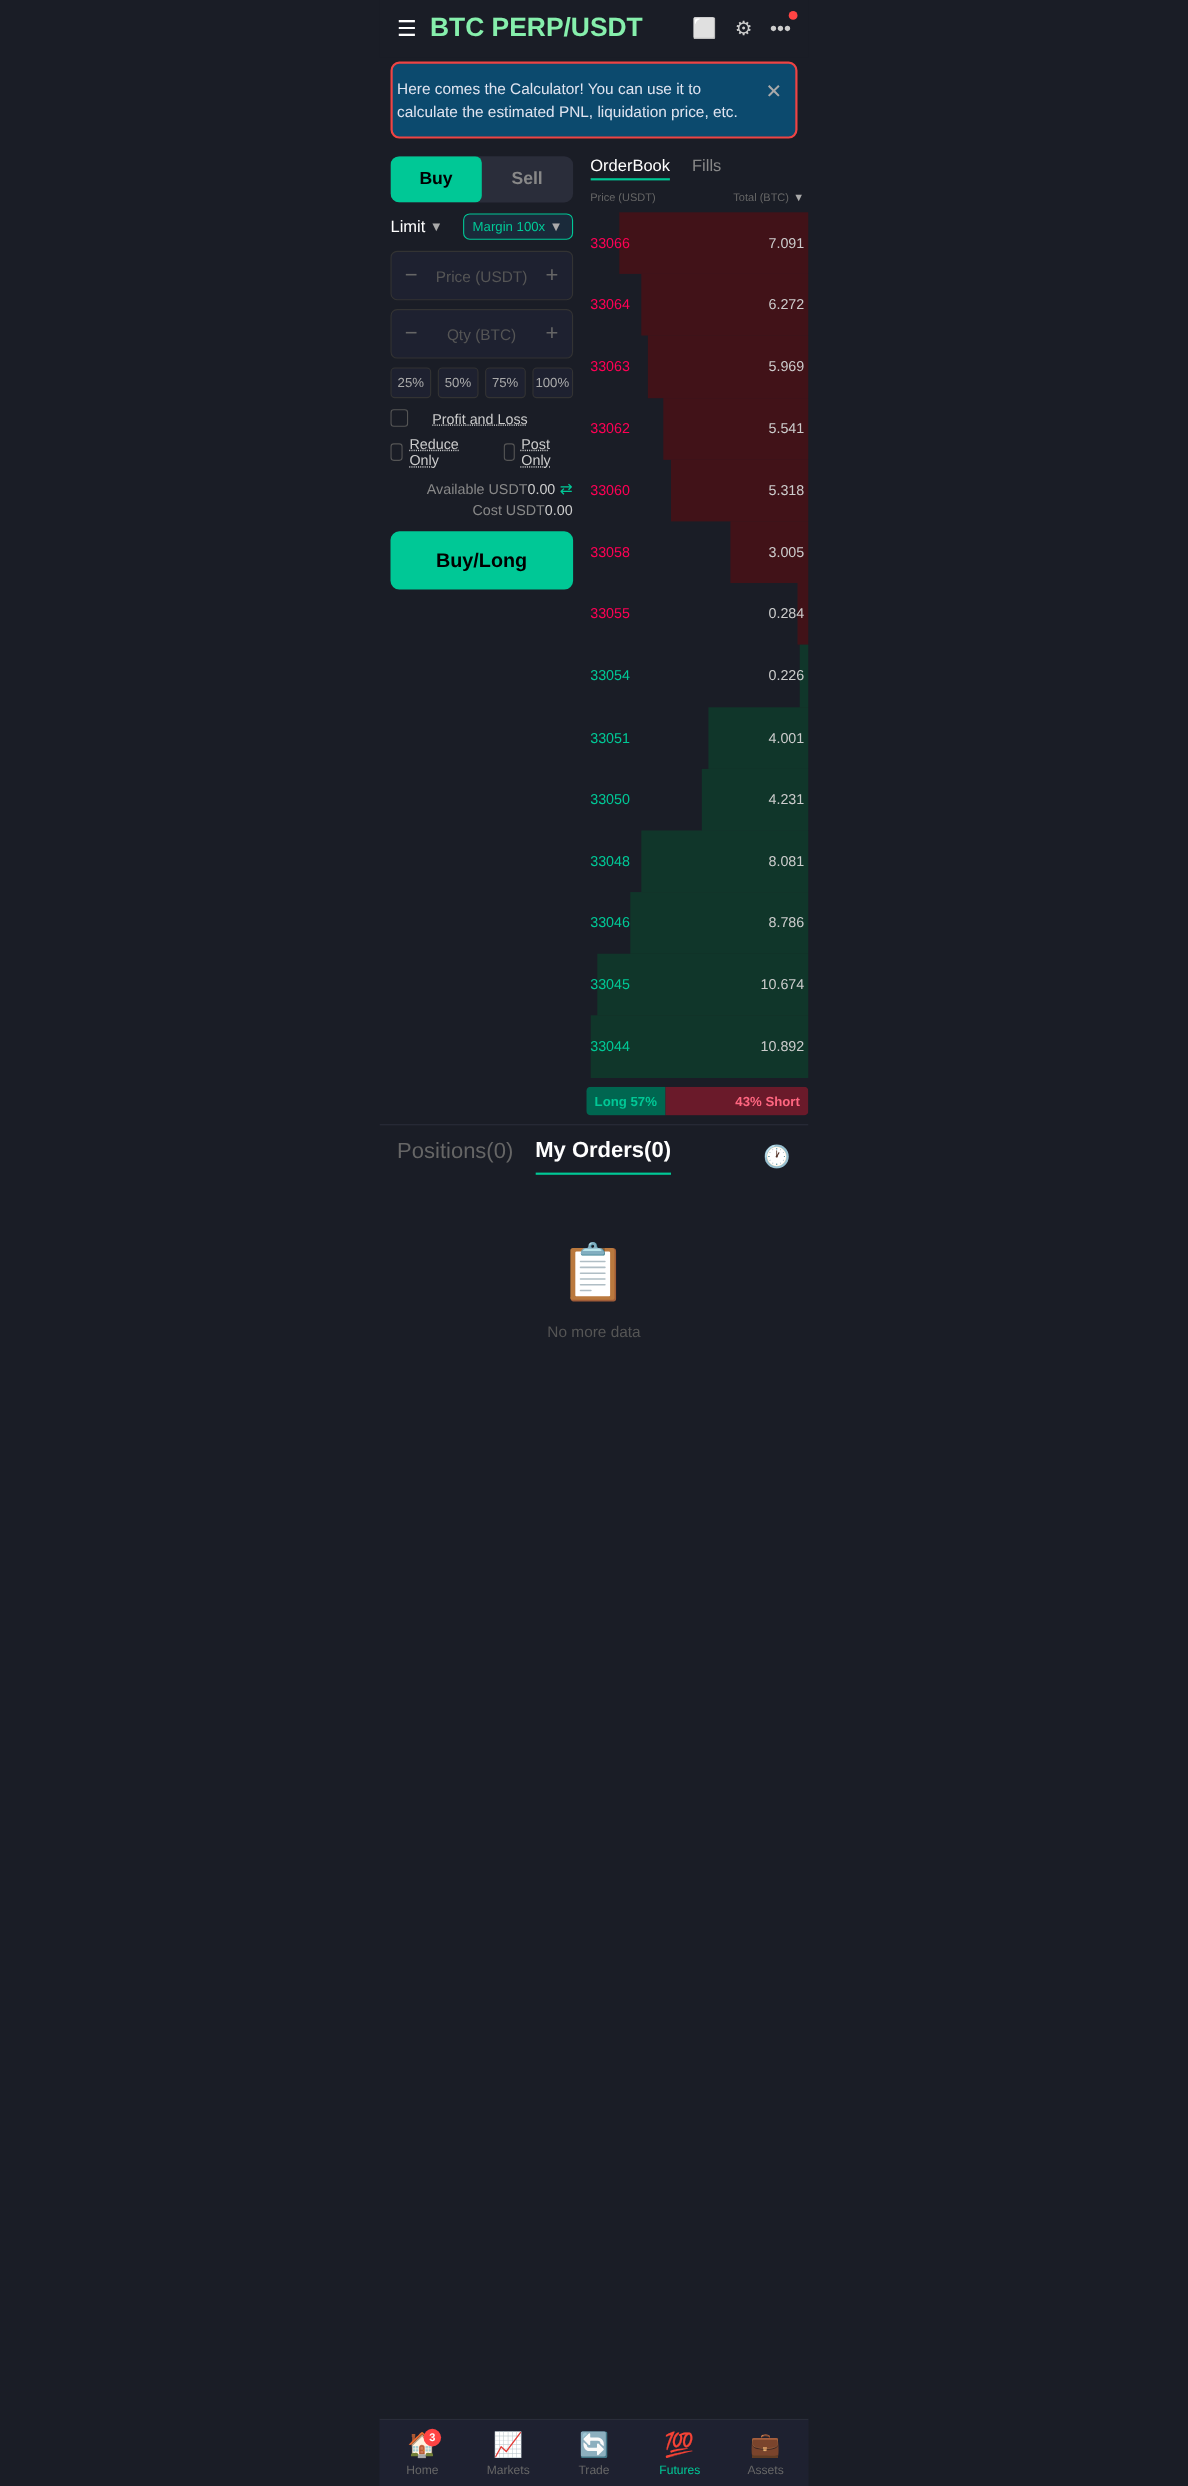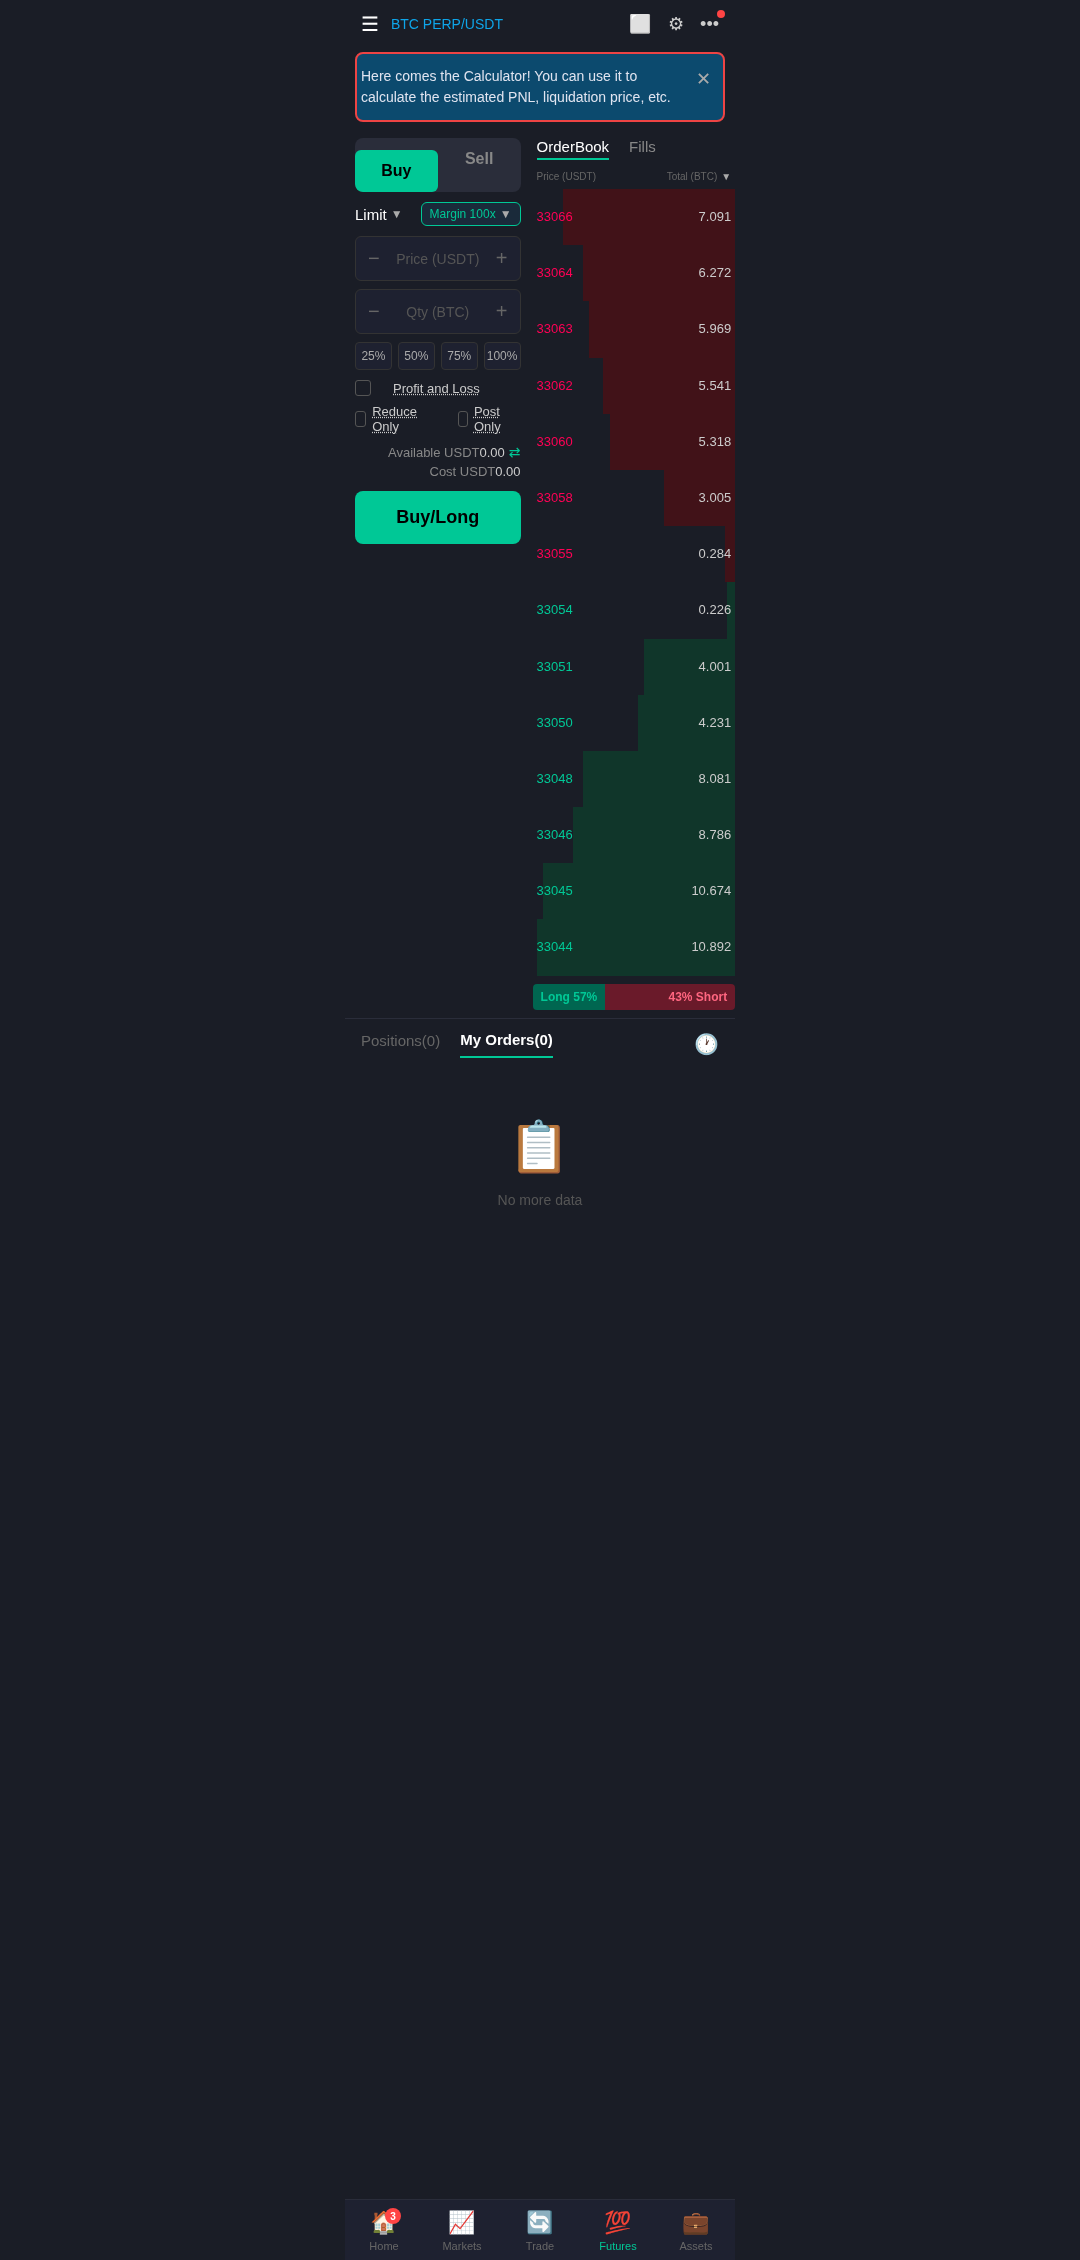--- a/index.html
+++ b/index.html
@@ -17,21 +17,21 @@
 
     
     .header {
       display: flex;
       align-items: center;
       padding: 12px 16px;
       background: #1a1d26;
       gap: 12px;
     }
     .header-menu-icon { font-size: 20px; color: #fff; }
-    .header-title { font-size: 14px; font-weight: 400; color: #0ea5e9; flex: 1; }
+    .header-title { font-size: 24px; font-weight: 700; color: #86efac; flex: 1; }
     .header-icons { display: flex; gap: 16px; align-items: center; }
     .header-icon { font-size: 18px; color: #ccc; }
     .red-dot {
       width: 8px; height: 8px; background: #f44; border-radius: 50%;
       position: absolute; top: 10px; right: 10px;
     }
 
     
     .banner {
       margin: 4px 10px 8px 10px;
@@ -74,21 +74,20 @@
     .tab-buy {
       flex: 1;
       padding: 12px;
       text-align: center;
       font-weight: 700;
       font-size: 16px;
       background: #00c896;
       color: #000;
       cursor: pointer;
       border-radius: 6px;
-      margin-top: 12px;
     }
     .tab-sell {
       flex: 1;
       padding: 12px;
       text-align: center;
       font-weight: 600;
       font-size: 16px;
       color: #888;
       cursor: pointer;
     }
@@ -296,21 +295,21 @@
     }
 
     
     .bottom-tabs {
       display: flex;
       align-items: center;
       padding: 12px 16px 0;
       border-top: 1px solid #2a2d3a;
     }
     .bottom-tab {
-      font-size: 15px;
+      font-size: 20px;
       color: #666;
       margin-right: 20px;
       cursor: pointer;
       padding-bottom: 8px;
     }
     .bottom-tab.active {
       color: #fff;
       font-weight: 600;
       border-bottom: 2px solid #00c896;
     }

